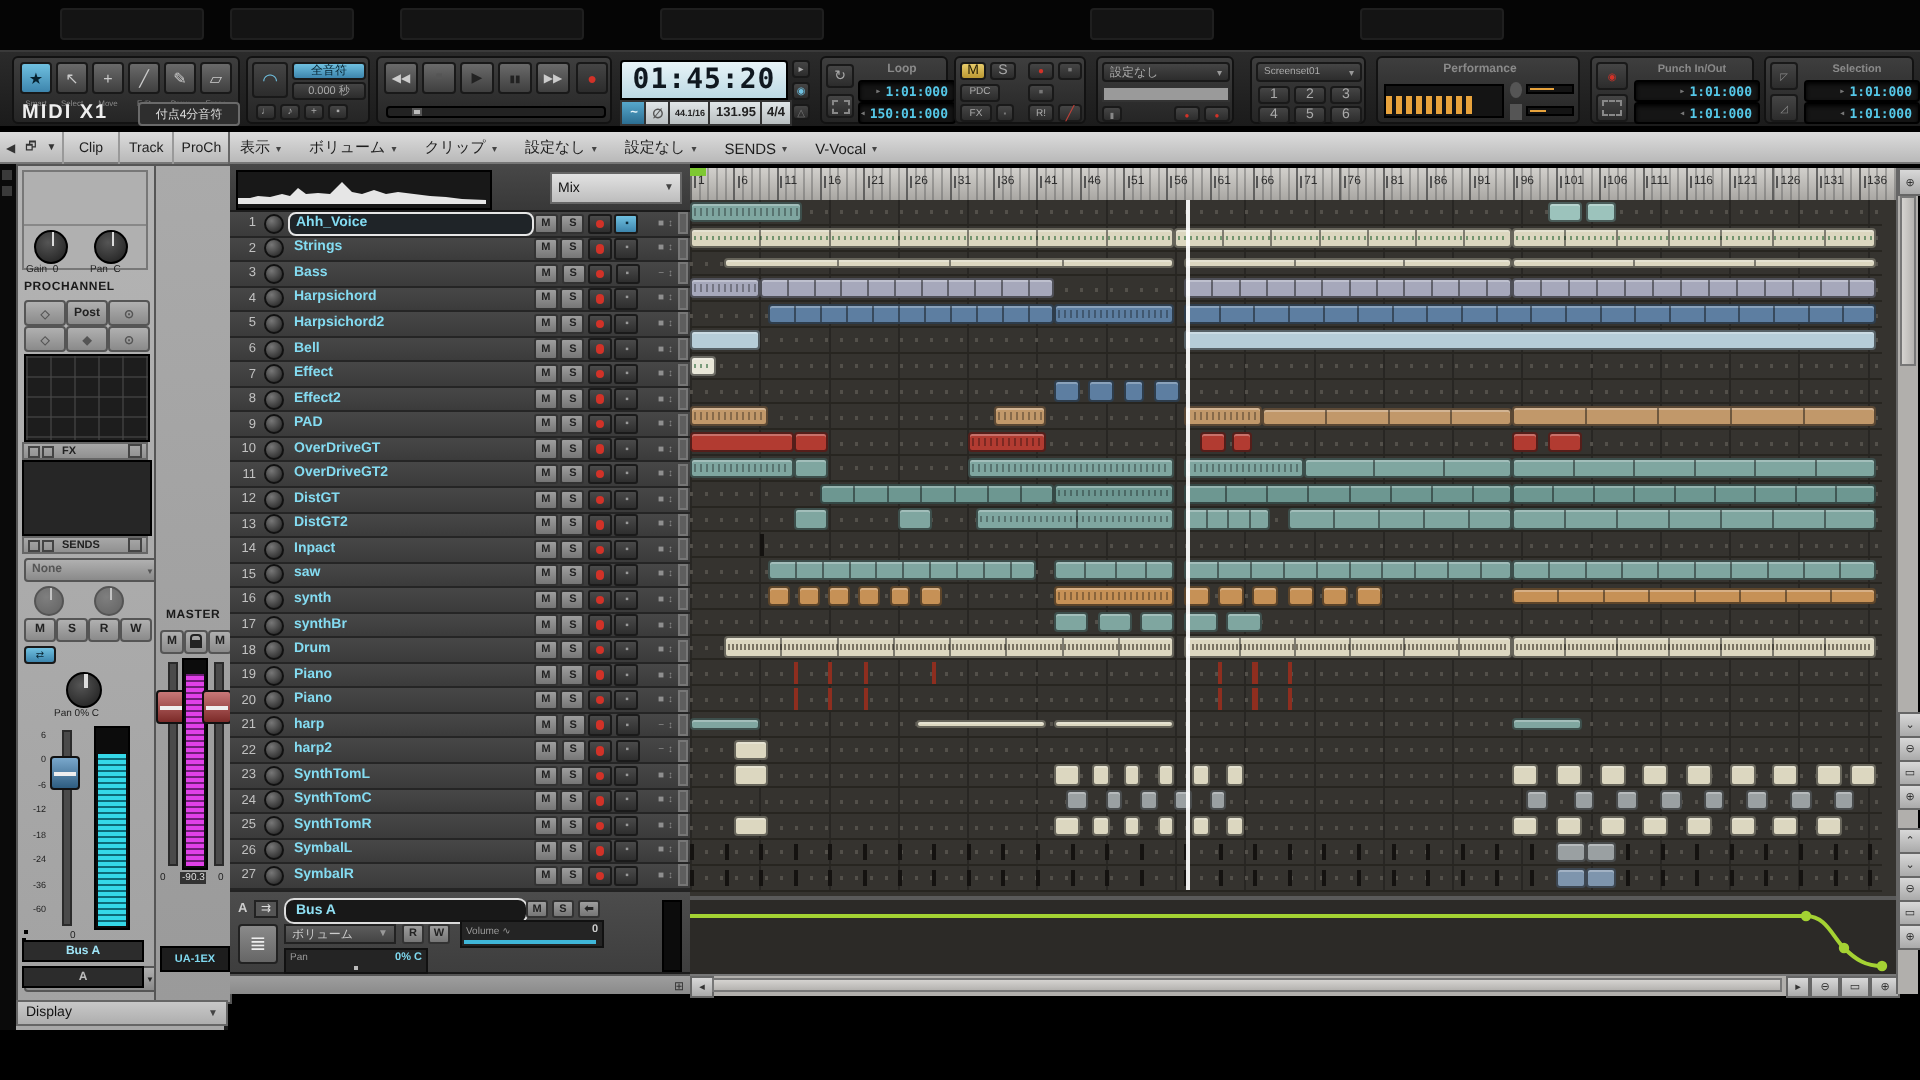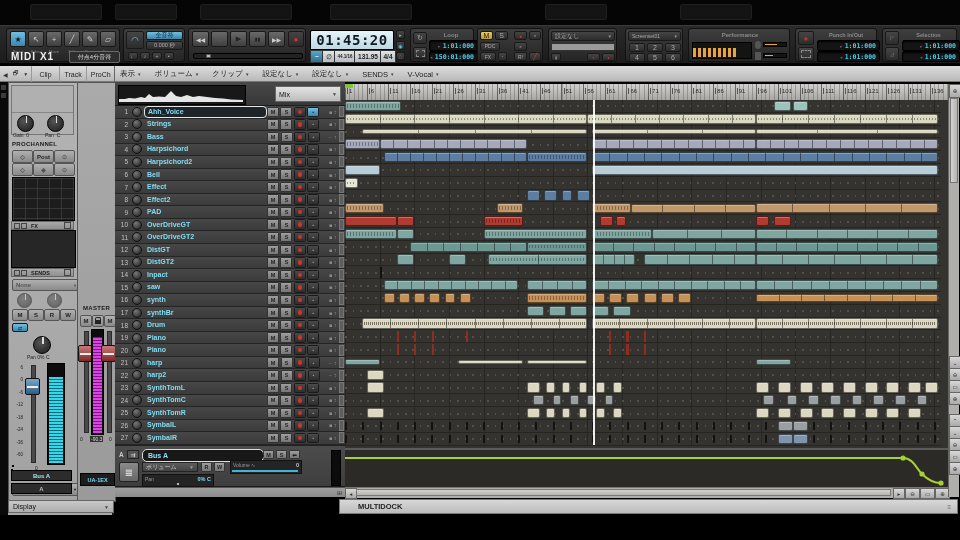--- a/index.html
+++ b/index.html
@@ -1287,18 +1287,14 @@
     <div class="sbtn" style="left:0;top:342px;width:10px;height:11px;">⌄</div>
     <div class="sbtn" style="left:0;top:354px;width:10px;height:11px;">⊖</div>
     <div class="sbtn" style="left:0;top:366px;width:10px;height:11px;">▭</div>
     <div class="sbtn" style="left:0;top:378px;width:10px;height:11px;">⊕</div>
   </div>
 
   <div id="displaydd" class="abs">
     <span>Display</span>
       <span class="dn">▼</span>
   </div>
-  <div id="multidock" class="abs">
-    <span>MULTIDOCK</span>
-    <span style="margin-left:auto;margin-right:6px;color:#666;font-size:6px;">≡</span>
-  </div>
 
 </div>
 
 </body></html>

